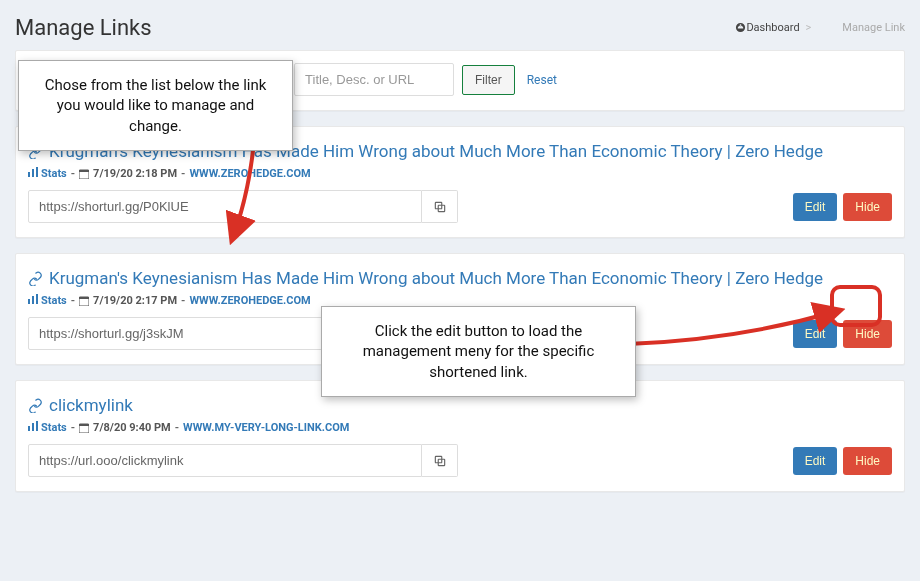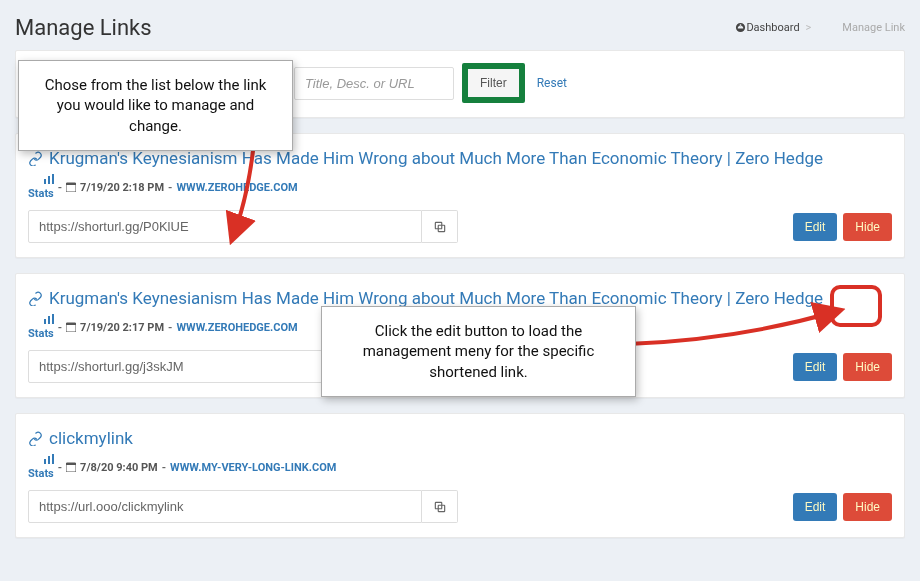--- a/index.html
+++ b/index.html
@@ -50,21 +50,20 @@
     gap: 8px;
     flex-wrap: wrap;
   }
   .inp {
     border: 1px solid #ddd;
     padding: 8px 10px;
     font-size: 13px;
     color: #555;
     background: #fff;
     border-radius: 2px;
-    font-style: italic;
   }
   .inp::placeholder { color: #999; }
   .alias { width: 110px; }
   .adtype {
     display: flex;
     align-items: stretch;
   }
   .adtype .sel {
     border: 1px solid #ddd;
     padding: 8px 10px;
@@ -78,21 +77,21 @@
     border:1px solid #ddd;
     border-left:none;
     width:22px;
     display:flex;
     align-items:center;
     justify-content:center;
     background:#fff;
   }
   .search { width: 160px; }
   .filter-btn {
-    border:6px solid #15803d;
+    border:1px solid #15803d;
     background:#f5f5f5;
     padding:7px 12px;
     font-size:12px;
     color:#555;
     border-radius:2px;
     cursor:pointer;
   }
   .reset-link {
     font-size:12px;
     color:#337ab7;
@@ -112,21 +111,21 @@
   }
   .meta-row {
     font-size: 11px;
     font-weight:700;
     color:#555;
     display:flex;
     align-items:center;
     gap:4px;
     margin-bottom:10px;
   }
-  .meta-row .stats-link { color:#337ab7; font-weight:700; display:flex; align-items:flex-end; gap:3px;flex-direction:column; }
+  .meta-row .stats-link { color:#337ab7; font-weight:700; display:flex; align-items:flex-start; gap:3px; }
   .meta-row .domain-link { color:#337ab7; font-weight:700; }
   .meta-row .dash { color:#666; }
   .body-row {
     display:flex;
     align-items:center;
     justify-content:space-between;
     gap:10px;
   }
   .url-group {
     display:flex;

